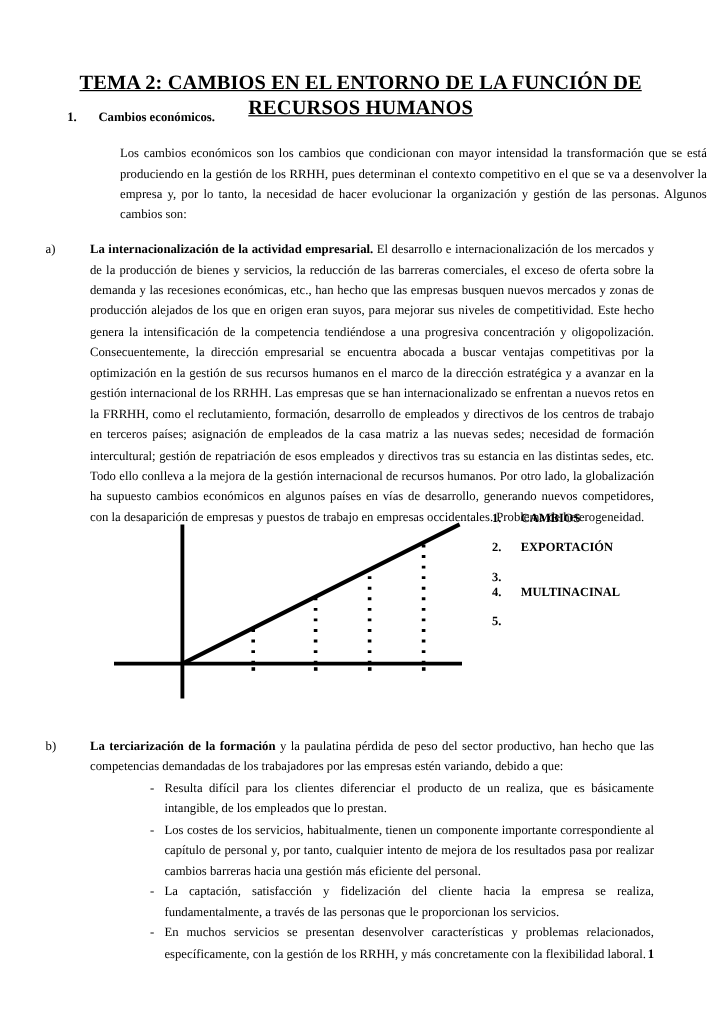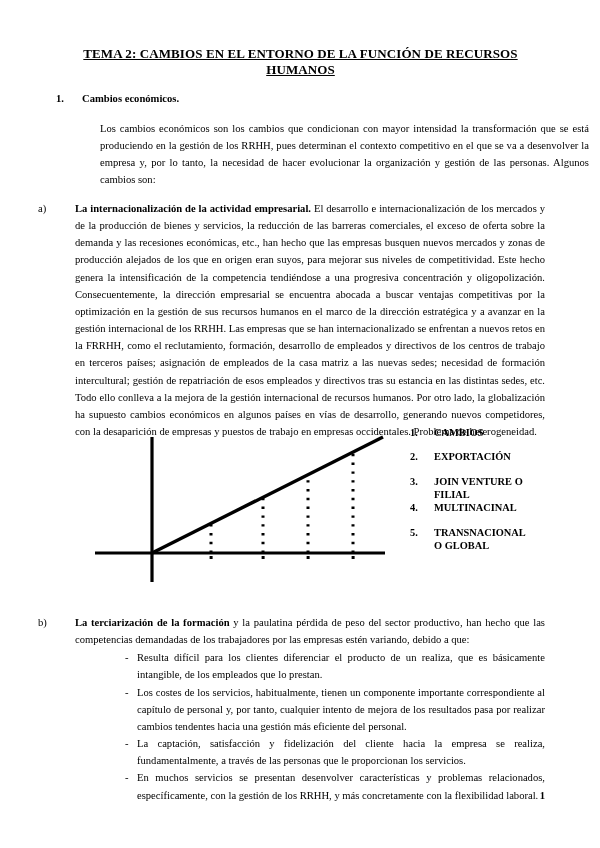--- a/index.html
+++ b/index.html
@@ -20,24 +20,24 @@
     left: 0;
     top: 0;
     width: 600px;
     height: 848px;
   }
 
   
   .doc-title {
     position: absolute;
     left: 56px;
-    top: 46px;
+    top: 58px;
     width: 489px;
     text-align: center;
-    font-size: 13px;
+    font-size: 17px;
     font-weight: bold;
     letter-spacing: 0.1px;
     text-decoration: underline;
     line-height: 1.25;
   }
 
   
   .section-heading {
     position: absolute;
     left: 56px;
@@ -224,44 +224,42 @@
     <div class="legend-row gap-after">
       <span class="ln">1.</span>
       <span class="lt">CAMBIOS</span>
     </div>
     <div class="legend-row gap-after">
       <span class="ln">2.</span>
       <span class="lt">EXPORTACIÓN</span>
     </div>
     <div class="legend-row">
       <span class="ln">3.</span>
-      <span class="lt"><span>JOIN VENTURE O</span><br><span>FILIAL</span></span>
     </div>
     <div class="legend-row gap-after">
       <span class="ln">4.</span>
       <span class="lt">MULTINACINAL</span>
     </div>
     <div class="legend-row">
       <span class="ln">5.</span>
-      <span class="lt"><span>TRANSNACIONAL</span><br><span>O GLOBAL</span></span>
     </div>
   </div>
 
   <div class="letter-item" id="item-b">
     <span class="marker">b)</span>
     <span class="body">
       <b>La terciarización de la formación</b><span> y la paulatina pérdida de peso del sector productivo, han hecho que las competencias demandadas de los trabajadores por las empresas estén variando, debido a que:</span>
       <ul class="dash-list">
         <li>
           <span class="dash">-</span>
           <span class="txt">Resulta difícil para los clientes diferenciar el producto de un realiza, que es básicamente intangible, de los empleados que lo prestan.</span>
         </li>
         <li>
           <span class="dash">-</span>
-          <span class="txt">Los costes de los servicios, habitualmente, tienen un componente importante correspondiente al capítulo de personal y, por tanto, cualquier intento de mejora de los resultados pasa por realizar cambios tendentes hacia una gestión más eficiente del personal.</span>
+          <span class="txt">Los costes de los servicios, habitualmente, tienen un componente importante correspondiente al capítulo de personal y, por tanto, cualquier intento de mejora de los resultados pasa por realizar cambios barreras hacia una gestión más eficiente del personal.</span>
         </li>
         <li>
           <span class="dash">-</span>
           <span class="txt">La captación, satisfacción y fidelización del cliente hacia la empresa se realiza, fundamentalmente, a través de las personas que le proporcionan los servicios.</span>
         </li>
         <li>
           <span class="dash">-</span>
           <span class="txt">En muchos servicios se presentan desenvolver características y problemas relacionados, específicamente, con la gestión de los RRHH, y más concretamente con la flexibilidad laboral.</span>
         </li>
       </ul>

